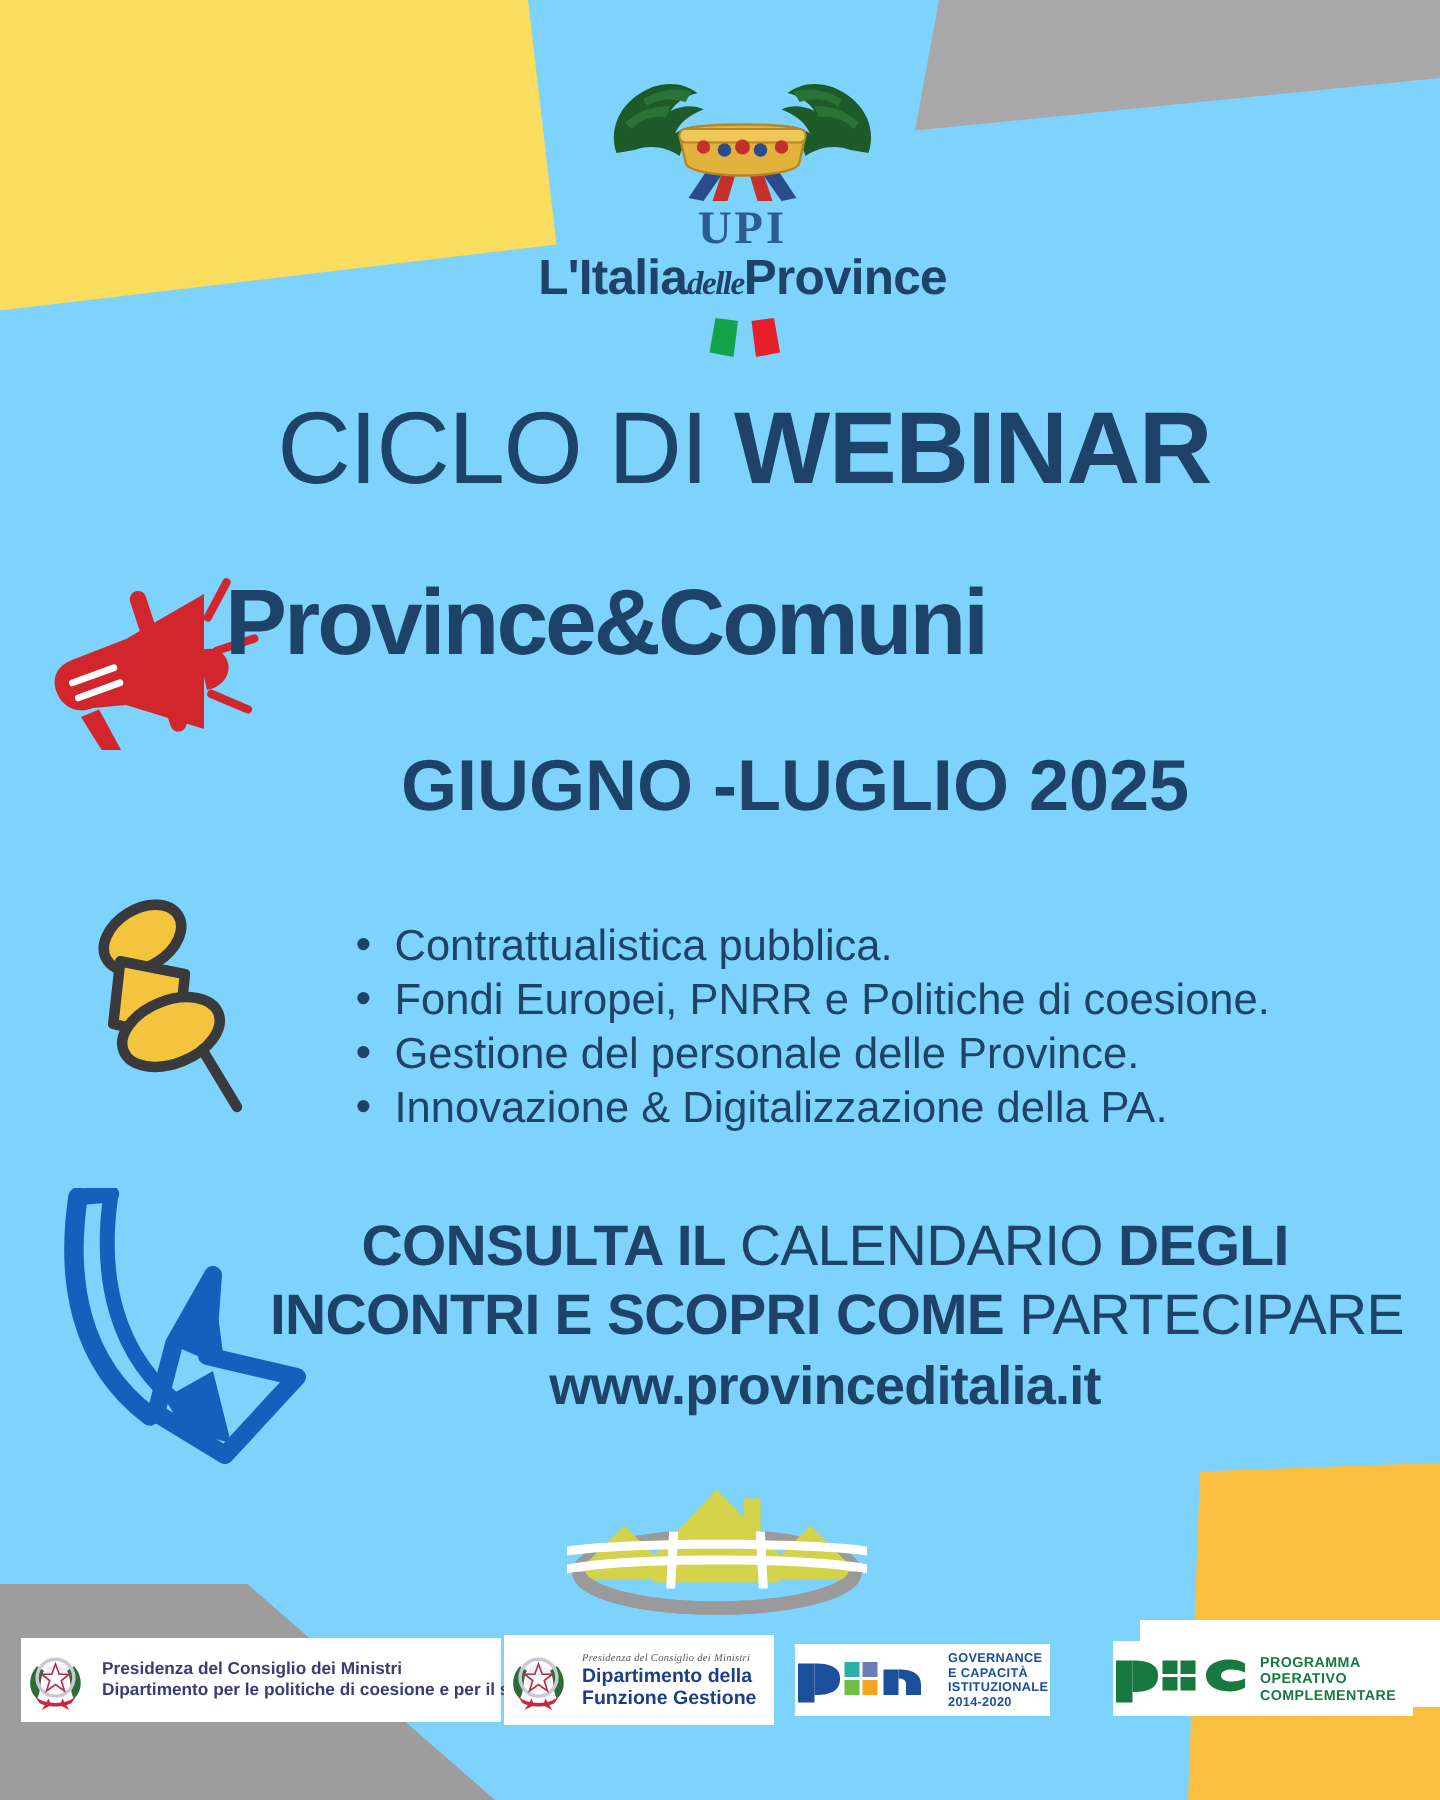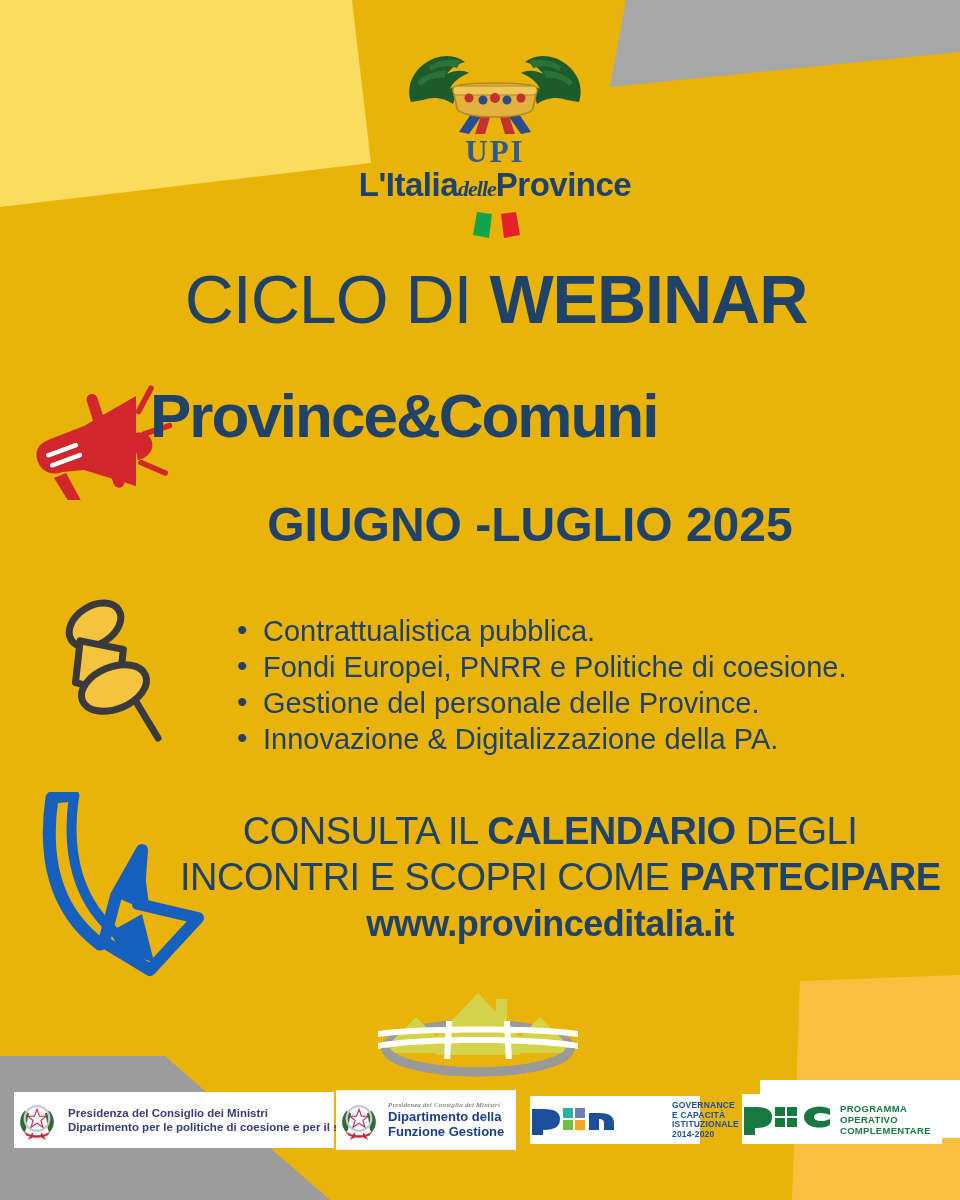--- a/index.html
+++ b/index.html
@@ -1,17 +1,17 @@
 <!DOCTYPE html>
 <html><head>
 <meta charset="utf-8">
 <style>
   html,body{margin:0;padding:0;background:#ffffff;}
   body{width:960px;height:1200px;overflow:hidden;font-family:"Liberation Sans",sans-serif;}
-  #poster{position:relative;width:960px;height:1200px;background:#eab308;overflow:hidden;}
+  #poster{position:relative;width:960px;height:1200px;background:#7dd3fc;overflow:hidden;}
 
   
   .deco{position:absolute;}
   #deco-tl{left:0;top:0;width:380px;height:215px;background:#FADC5E;
     clip-path:polygon(0 0, 352px 0, 371px 163px, 0 207px);}
   #deco-tr{right:0;top:0;width:350px;height:100px;background:#A8A8A8;
     clip-path:polygon(16px 0, 350px 0, 350px 52px, 0 87px);}
   #deco-bl{left:0;bottom:0;width:330px;height:150px;background:#9D9D9D;
     clip-path:polygon(0 6px, 165px 6px, 330px 150px, 0 150px);}
   #deco-br{right:0;bottom:0;width:200px;height:225px;background:#FBBF3F;
@@ -55,32 +55,32 @@
   #topics li{position:relative;padding-left:32px;font-size:29px;line-height:36px;
     color:#1F4268;white-space:nowrap;}
   #topics li::before{content:"\2022";position:absolute;left:6px;top:-1px;
     font-size:30px;color:#1F4268;}
 
   
   #cta-arrow{position:absolute;left:38px;top:792px;width:200px;height:190px;}
   #cta{position:absolute;left:180px;top:808px;width:740px;text-align:center;
     color:#1F4268;}
   #cta .line{font-size:38px;line-height:46px;letter-spacing:-0.5px;white-space:nowrap;}
-  #cta .line .light{font-weight:normal;}
-  #cta .line .heavy{font-weight:bold;}
+  #cta .line .light{font-weight:bold;}
+  #cta .line .heavy{font-weight:normal;}
   #cta .site{font-size:36px;line-height:48px;font-weight:bold;letter-spacing:-0.5px;}
 
   
   #houses-logo{position:absolute;left:378px;top:985px;width:200px;height:92px;}
 
   
   .footer-logo{position:absolute;background:#ffffff;display:flex;align-items:center;}
   #logo-pcm{left:14px;top:1092px;width:320px;height:56px;}
   #logo-dfp{left:336px;top:1090px;width:180px;height:60px;}
-  #logo-pon{left:530px;top:1096px;width:170px;height:48px;gap:40px;}
+  #logo-pon{left:530px;top:1096px;width:170px;height:48px;}
   #logo-poc{left:742px;top:1094px;width:200px;height:50px;}
 
   .emblem{flex:0 0 auto;}
   .pcm-text{margin-left:8px;font-size:11.5px;line-height:14px;color:#3B3B78;
     font-weight:bold;white-space:nowrap;}
   .pcm-text .l1{font-weight:bold;}
   .dfp-small{font-family:"Liberation Serif",serif;font-style:italic;font-size:7px;
     color:#555;letter-spacing:0.2px;white-space:nowrap;}
   .dfp-text{margin-left:6px;}
   .dfp-main{font-size:13px;line-height:15px;font-weight:bold;color:#1B3E8B;

